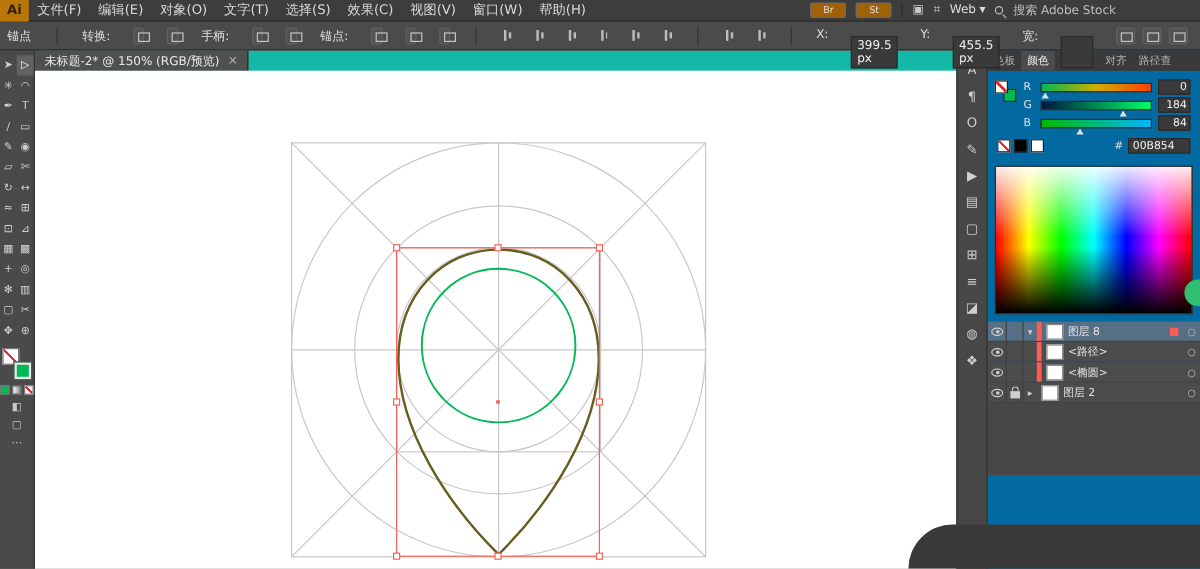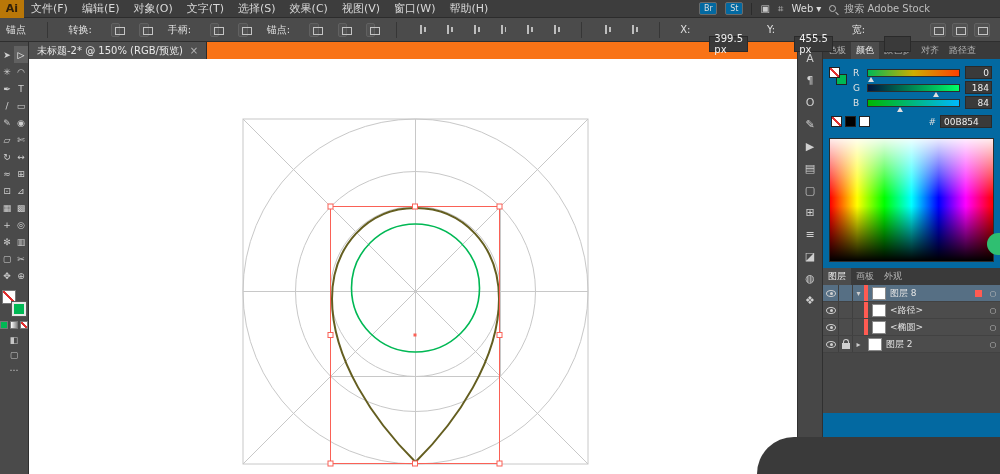--- a/index.html
+++ b/index.html
@@ -5,59 +5,59 @@
   *{margin:0;padding:0;box-sizing:border-box;}
   html,body{width:1000px;height:474px;overflow:hidden;}
   body{font-family:"DejaVu Sans","Liberation Sans",sans-serif;font-size:11px;color:#d6d6d6;background:#3d3d3d;position:relative;}
   #app{position:absolute;inset:0;padding-left:44px;}
 
   
   #menubar{position:absolute;left:0;top:0;right:0;height:18px;background:#3d3d3d;border-bottom:1px solid #2c2c2c;display:flex;align-items:center;z-index:20;}
   .ai-logo{width:24px;height:18px;background:#b97708;color:#31200a;font-weight:bold;font-size:11px;display:flex;align-items:center;justify-content:center;}
   .menu-item{padding:0 7px;height:18px;display:flex;align-items:center;color:#d8d8d8;cursor:default;}
   .mb-right{margin-left:auto;display:flex;align-items:center;gap:8px;padding-right:70px;}
-  .mb-badge{width:18px;height:13px;background:#0369a1;border:1px solid #6a6a6a;font-size:8px;display:flex;align-items:center;justify-content:center;color:#ddd;border-radius:2px;}
+  .mb-badge{width:30px;height:13px;background:#a16207;border:1px solid #6a6a6a;font-size:8px;display:flex;align-items:center;justify-content:center;color:#ddd;border-radius:2px;}
   .mb-sep{width:1px;height:12px;background:#2b2b2b;}
   .mbico{font-size:10px;color:#c9c9c9;}
   .mb-web{display:flex;align-items:center;gap:3px;font-size:10px;color:#ddd;}
   .mag{width:7px;height:7px;border:1px solid #bbb;border-radius:50%;position:relative;display:inline-block;}
   .mag::after{content:"";position:absolute;width:4px;height:1px;background:#bbb;transform:rotate(45deg);left:5px;top:7px;}
   .mb-search-text{font-size:10px;color:#bdbdbd;}
 
   
   #controlbar{position:absolute;left:0;top:18px;right:0;height:24px;background:#4b4b4b;border-bottom:1px solid #2e2e2e;display:flex;align-items:center;gap:19px;padding:0 6px;z-index:19;}
   .cb-label{font-size:10px;color:#e0e0e0;white-space:nowrap;}
   .cb-sep{width:1px;height:16px;background:#363636;margin:0 2px;}
   .ci{width:16px;height:14px;border:1px solid #616161;background:#525252;border-radius:2px;position:relative;}
   .ci::after{content:"";position:absolute;left:3px;top:3px;width:8px;height:6px;border:1px solid #c4c4c4;}
   .ali{width:15px;height:13px;background:
       linear-gradient(#bdbdbd,#bdbdbd) no-repeat 2px 2px/2px 9px,
       linear-gradient(#bdbdbd,#bdbdbd) no-repeat 6px 4px/7px 5px;}
-  .field{height:16px;background:#3a3a3a;border:1px solid #2a2a2a;color:#efefef;font-size:10px;display:flex;align-items:center;padding:0 4px;margin-top:28px;}
+  .field{height:27px;background:#3a3a3a;border:1px solid #2a2a2a;color:#efefef;font-size:10px;display:flex;align-items:center;padding:0 4px;margin-top:28px;}
   .f-x{width:54px;} .f-y{width:54px;} .f-w{width:42px;}
   .cb-right{margin-left:auto;display:flex;gap:6px;align-items:center;padding-right:4px;}
 
   
   #toolbar{position:absolute;left:0;top:42px;bottom:0;width:29px;background:#4a4a4a;border-right:1px solid #303030;display:flex;flex-direction:column;align-items:center;padding-top:4px;z-index:15;}
   .tool-row{display:flex;width:100%;}
   .tool{width:50%;height:17px;display:flex;align-items:center;justify-content:center;font-size:9px;color:#cfcfcf;cursor:default;}
   .tool.active{background:#616161;color:#fff;}
   #swatch-block{position:relative;width:24px;height:26px;margin-top:6px;}
   .sw-fill{position:absolute;left:0;top:0;width:14px;height:14px;background:#fff;border:1px solid #777;
     background-image:linear-gradient(45deg,transparent 45%,#e03030 45%,#e03030 55%,transparent 55%);}
   .sw-stroke{position:absolute;right:0;bottom:0;width:14px;height:14px;background:#00B854;border:2px solid #e8e8e8;outline:1px solid #555;}
   .tb-mini{display:flex;gap:2px;margin-top:5px;}
   .mini-chip{width:8px;height:8px;border:1px solid #777;}
   .chip-color{background:#00B854;} .chip-grad{background:linear-gradient(90deg,#fff,#888);} 
   .chip-none{background:#fff;background-image:linear-gradient(45deg,transparent 40%,#e03030 40%,#e03030 60%,transparent 60%);}
   .tb-foot{margin-top:6px;display:flex;flex-direction:column;gap:5px;align-items:center;color:#c6c6c6;font-size:9px;}
 
   
   #canvaswrap{position:absolute;left:29px;top:42px;right:203px;bottom:0;background:#e9e9e9;}
-  #tabbar{position:absolute;left:0;top:0;right:0;height:17px;background:#f97316;display:flex;}
+  #tabbar{position:absolute;left:0;top:0;right:0;height:17px;background:#14b8a6;display:flex;}
   .doc-tab{height:17px;background:#505050;display:flex;align-items:center;gap:7px;padding:0 8px;font-size:10px;color:#e8e8e8;border-right:1px solid #2b2b2b;}
   .tab-close{color:#b5b5b5;font-size:10px;cursor:default;}
   #canvas{position:absolute;left:0;top:17px;right:0;bottom:0;background:#ffffff;overflow:hidden;}
 
   
   #dockstrip{position:absolute;right:177px;top:42px;bottom:0;width:26px;background:#474747;border-left:1px solid #303030;border-right:1px solid #303030;display:flex;flex-direction:column;align-items:center;gap:9px;padding-top:10px;z-index:15;}
   .strip-icon{font-size:11px;color:#cfcfcf;height:13px;cursor:default;}
 
   
   #panels{position:absolute;right:0;top:42px;bottom:0;width:177px;background:#0369a1;z-index:14;}
@@ -356,25 +356,20 @@
           <div class="chip chip-w"></div>
         </div>
         <span class="hexlabel">#</span>
         <div class="hexbox">00B854</div>
       </div>
     </div>
 
     <div id="spectrum"></div>
 
     <div id="layerspanel">
-      <div class="ptabs">
-        <span class="ptab active">图层</span>
-        <span class="ptab">画板</span>
-        <span class="ptab">外观</span>
-      </div>
 
       <div class="lrow selected">
         <div class="lcell-eye">
             <span class="eye"></span>
           </div>
         <div class="lcell-lock"></div>
         <span class="lchev">▾</span>
         <div class="lbar"></div>
         <div class="lthumb"></div>
         <span class="lname">图层 8</span>

